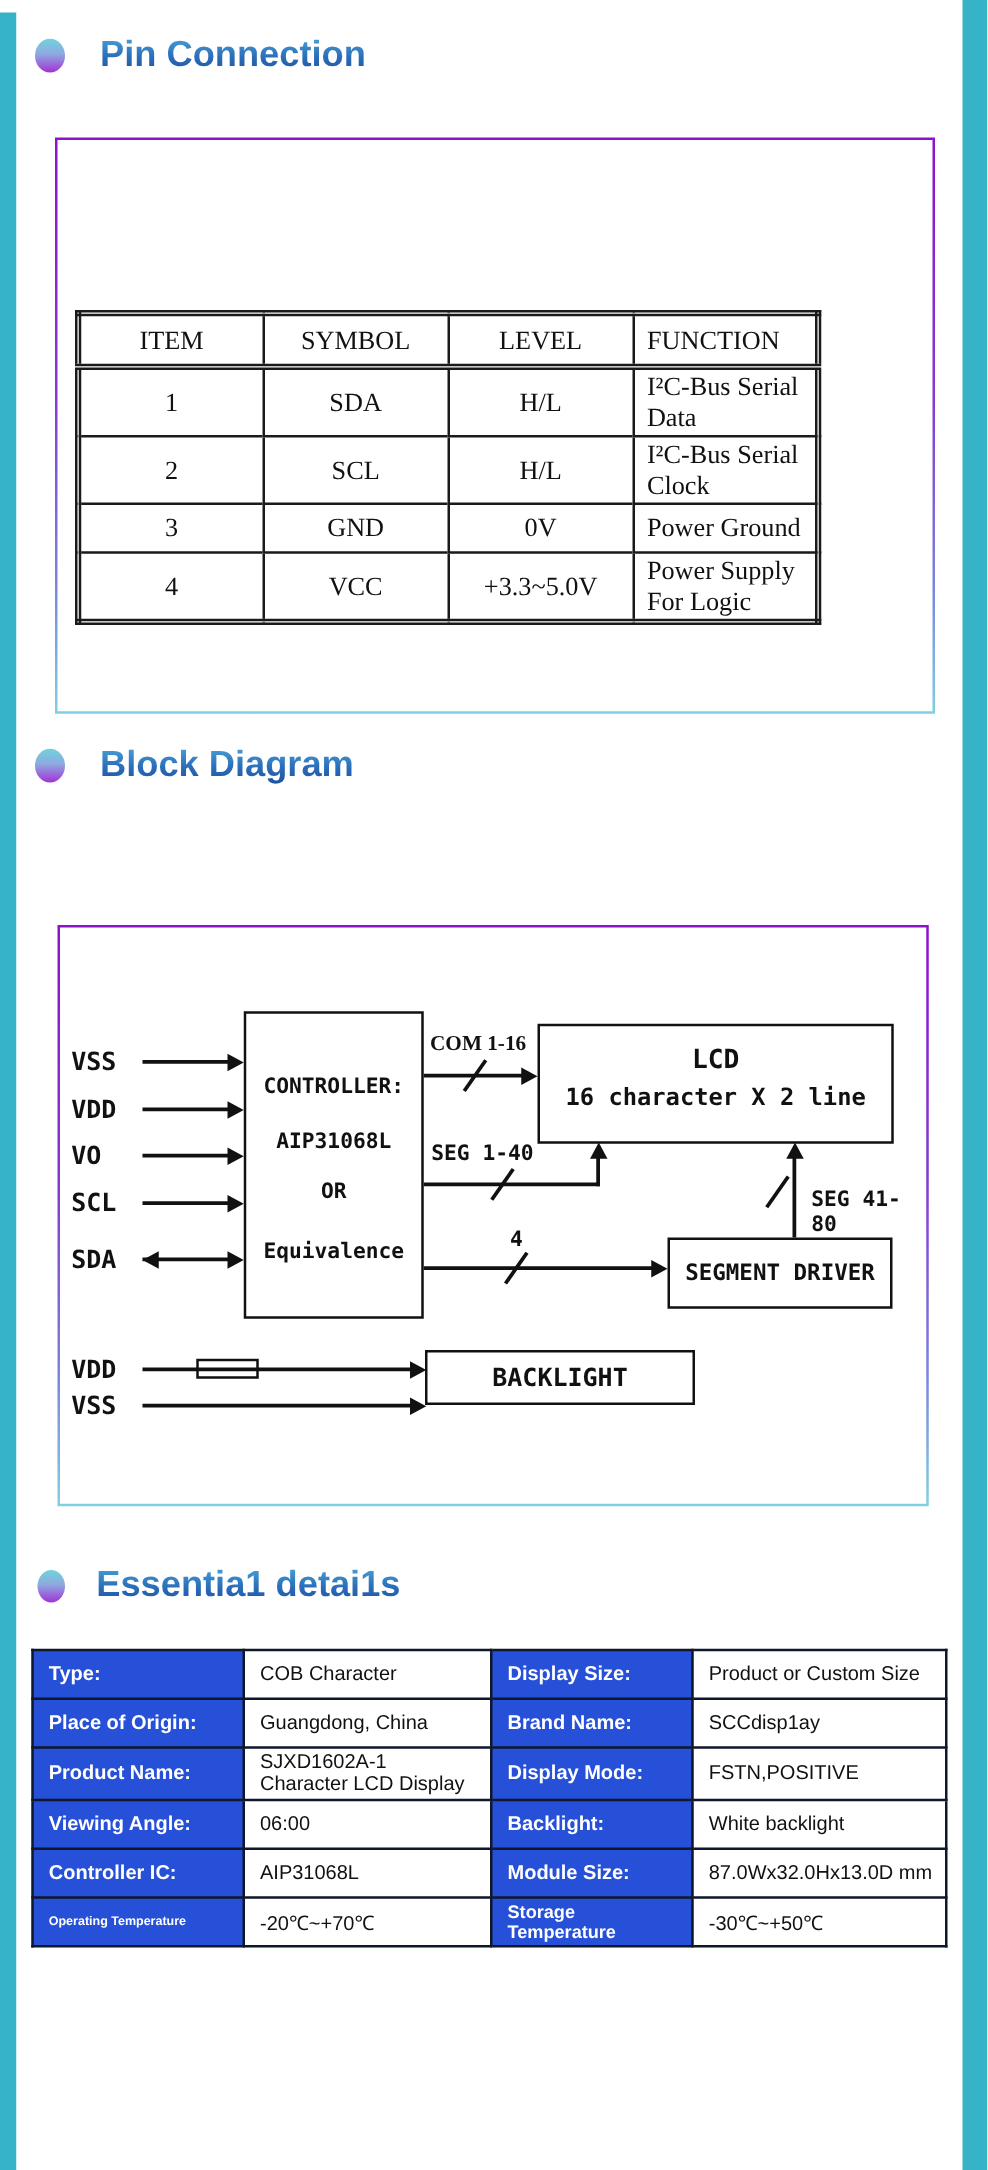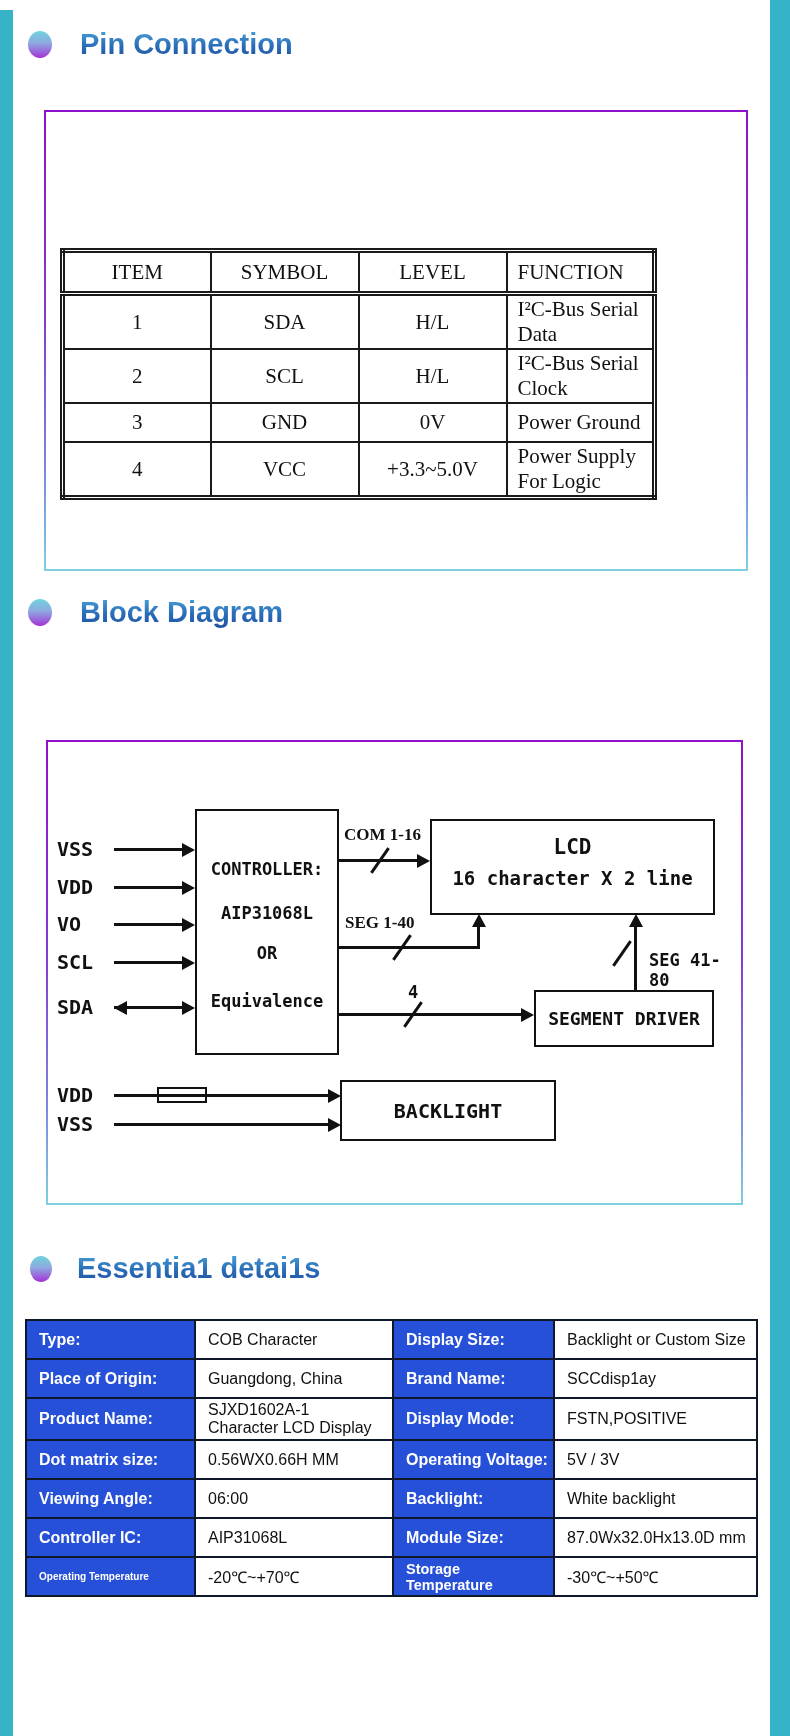--- a/index.html
+++ b/index.html
@@ -55,21 +55,21 @@
             box-sizing:border-box;background:#fff;}
   #controller-box{left:147px;top:67px;width:144px;height:246px;
                   display:flex;flex-direction:column;align-items:center;
                   padding-top:48px;font-size:17px;text-align:center;}
   #controller-box div{margin-bottom:12px;}
   #lcd-box{left:382px;top:77px;width:285px;height:96px;text-align:center;padding-top:14px;}
   #lcd-box .l1{font-size:21px;}
   #lcd-box .l2{font-size:19px;margin-top:8px;}
   #segdrv-box{left:486px;top:248px;width:180px;height:57px;display:flex;
               align-items:center;justify-content:center;font-size:18px;}
-  #backlight-box{left:292px;top:338px;width:216px;height:61px;display:flex;
+  #backlight-box{left:292px;top:338px;width:216px;height:44px;display:flex;
                  align-items:center;justify-content:center;font-size:20px;}
 
   
   #spec-table{position:absolute;left:25px;top:1319px;width:731px;border-collapse:collapse;
               table-layout:fixed;font-size:16px;}
   #spec-table td{border:2px solid #0f172a;height:39px;padding:2px 4px 2px 12px;
                  white-space:pre-line;box-sizing:border-box;}
   #spec-table td.label{background:#2750d8;color:#fff;font-weight:bold;font-size:16px;}
   #spec-table td.value{background:#fff;color:#111;}
 </style>
@@ -153,21 +153,21 @@
 
         <div id="backlight-box" class="dbox">
           <span>BACKLIGHT</span>
         </div>
 
         <div class="bus-label" style="left:296px;top:83px;font-family:Liberation Serif, serif;">COM 1-16</div>
         <div class="hline" style="left:291px;top:117px;width:80px;"></div>
         <div class="arrR" style="left:369px;top:112px;"></div>
         <div class="slash" style="left:317px;top:117px;"></div>
 
-        <div class="bus-label" style="left:297px;top:171px;font-family:Liberation Serif, serif;">SEG 1-40</div>
+        <div class="bus-label" style="left:297px;top:171px;">SEG 1-40</div>
         <div class="hline" style="left:291px;top:204px;width:141px;"></div>
         <div class="vline" style="left:429px;top:180px;height:27px;"></div>
         <div class="arrU" style="left:423.5px;top:172px;"></div>
         <div class="slash" style="left:339px;top:204px;"></div>
 
         <div class="bus-label" style="left:360px;top:240px;">4</div>
         <div class="hline" style="left:291px;top:271px;width:184px;"></div>
         <div class="arrR" style="left:473px;top:266px;"></div>
         <div class="slash" style="left:350px;top:271px;"></div>
 
@@ -213,42 +213,36 @@
       <col style="width:169px">
         <col style="width:198px">
         <col style="width:161px">
         <col style="width:203px">
     </colgroup>
     <tbody>
         <tr>
           <td class="label">Type:</td>
           <td class="value">COB Character</td>
           <td class="label">Display Size:</td>
-          <td class="value">Backlight or Custom Size</td>
+          <td class="value">Product or Custom Size</td>
         </tr>
         <tr>
           <td class="label">Place of  Origin:</td>
           <td class="value">Guangdong, China</td>
           <td class="label">Brand Name:</td>
           <td class="value">SCCdisp1ay</td>
         </tr>
         <tr>
           <td class="label">Product Name:</td>
           <td class="value">SJXD1602A-1
 Character LCD Display</td>
           <td class="label">Display Mode:</td>
           <td class="value">FSTN,POSITIVE</td>
         </tr>
         <tr>
-          <td class="label">Dot matrix size:</td>
-          <td class="value">0.56WX0.66H MM</td>
-          <td class="label">Operating Voltage:</td>
-          <td class="value">5V / 3V</td>
-        </tr>
-        <tr>
           <td class="label">Viewing Angle:</td>
           <td class="value">06:00</td>
           <td class="label">Backlight:</td>
           <td class="value">White backlight</td>
         </tr>
         <tr>
           <td class="label">Controller IC:</td>
           <td class="value">AIP31068L</td>
           <td class="label">Module Size:</td>
           <td class="value">87.0Wx32.0Hx13.0D mm</td>

